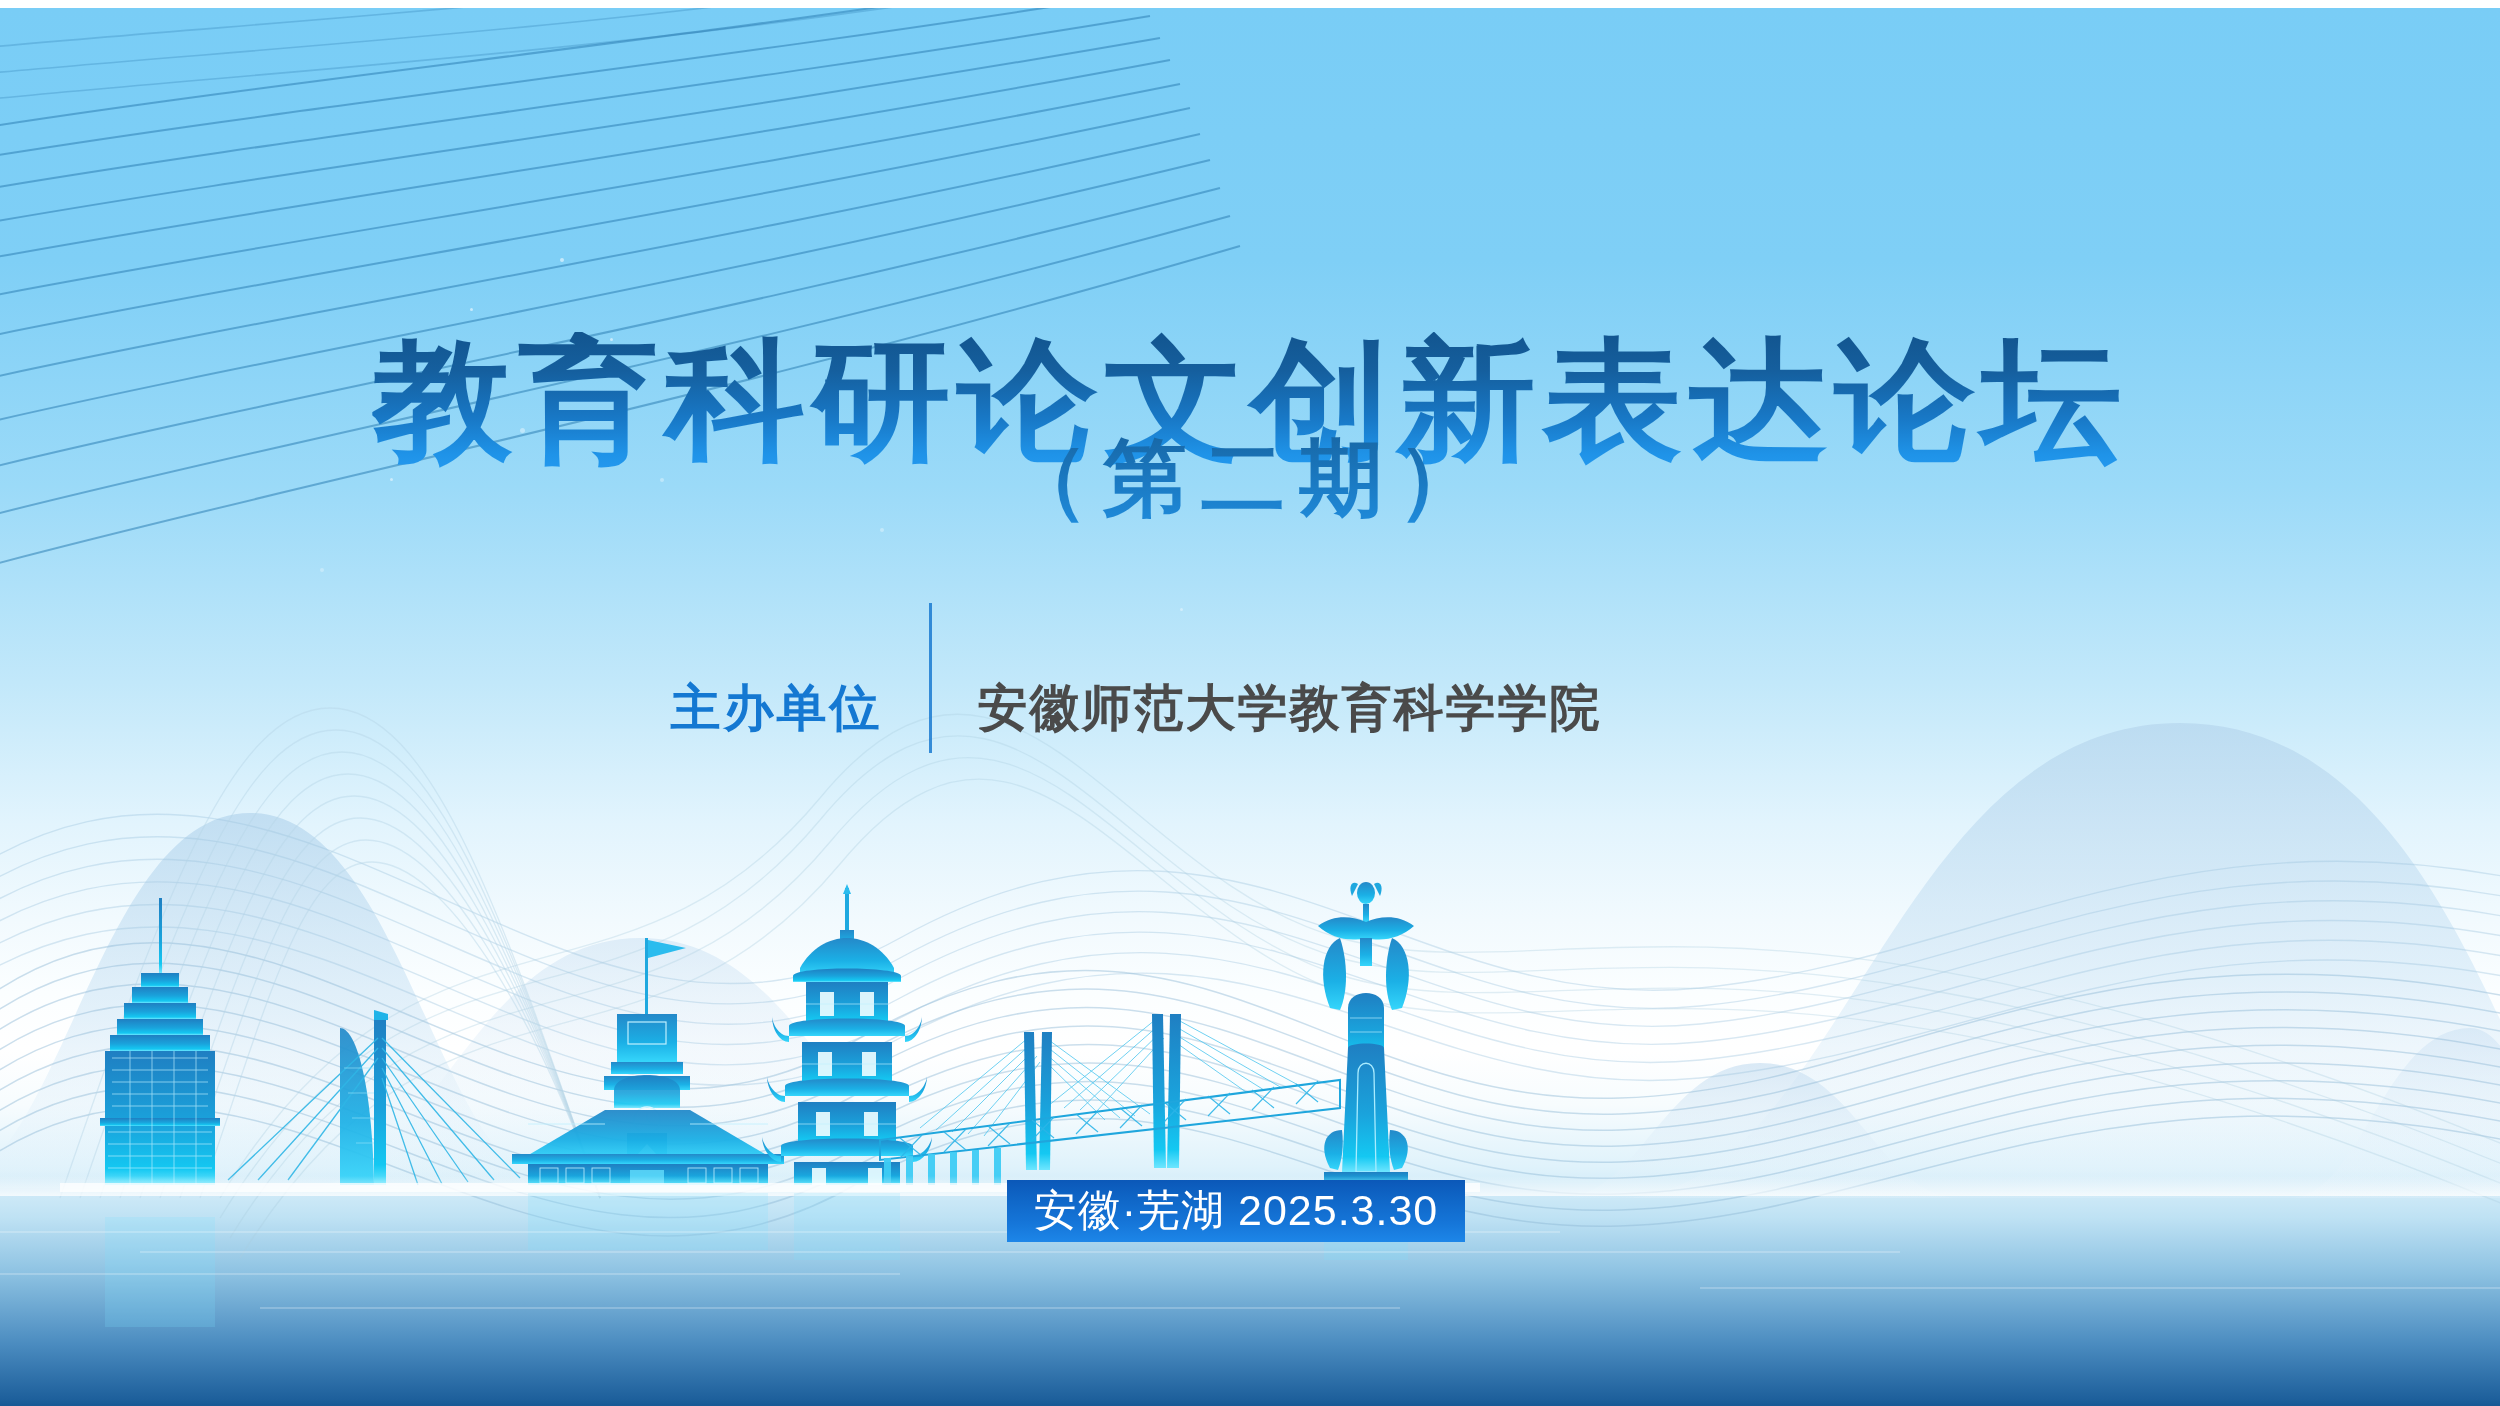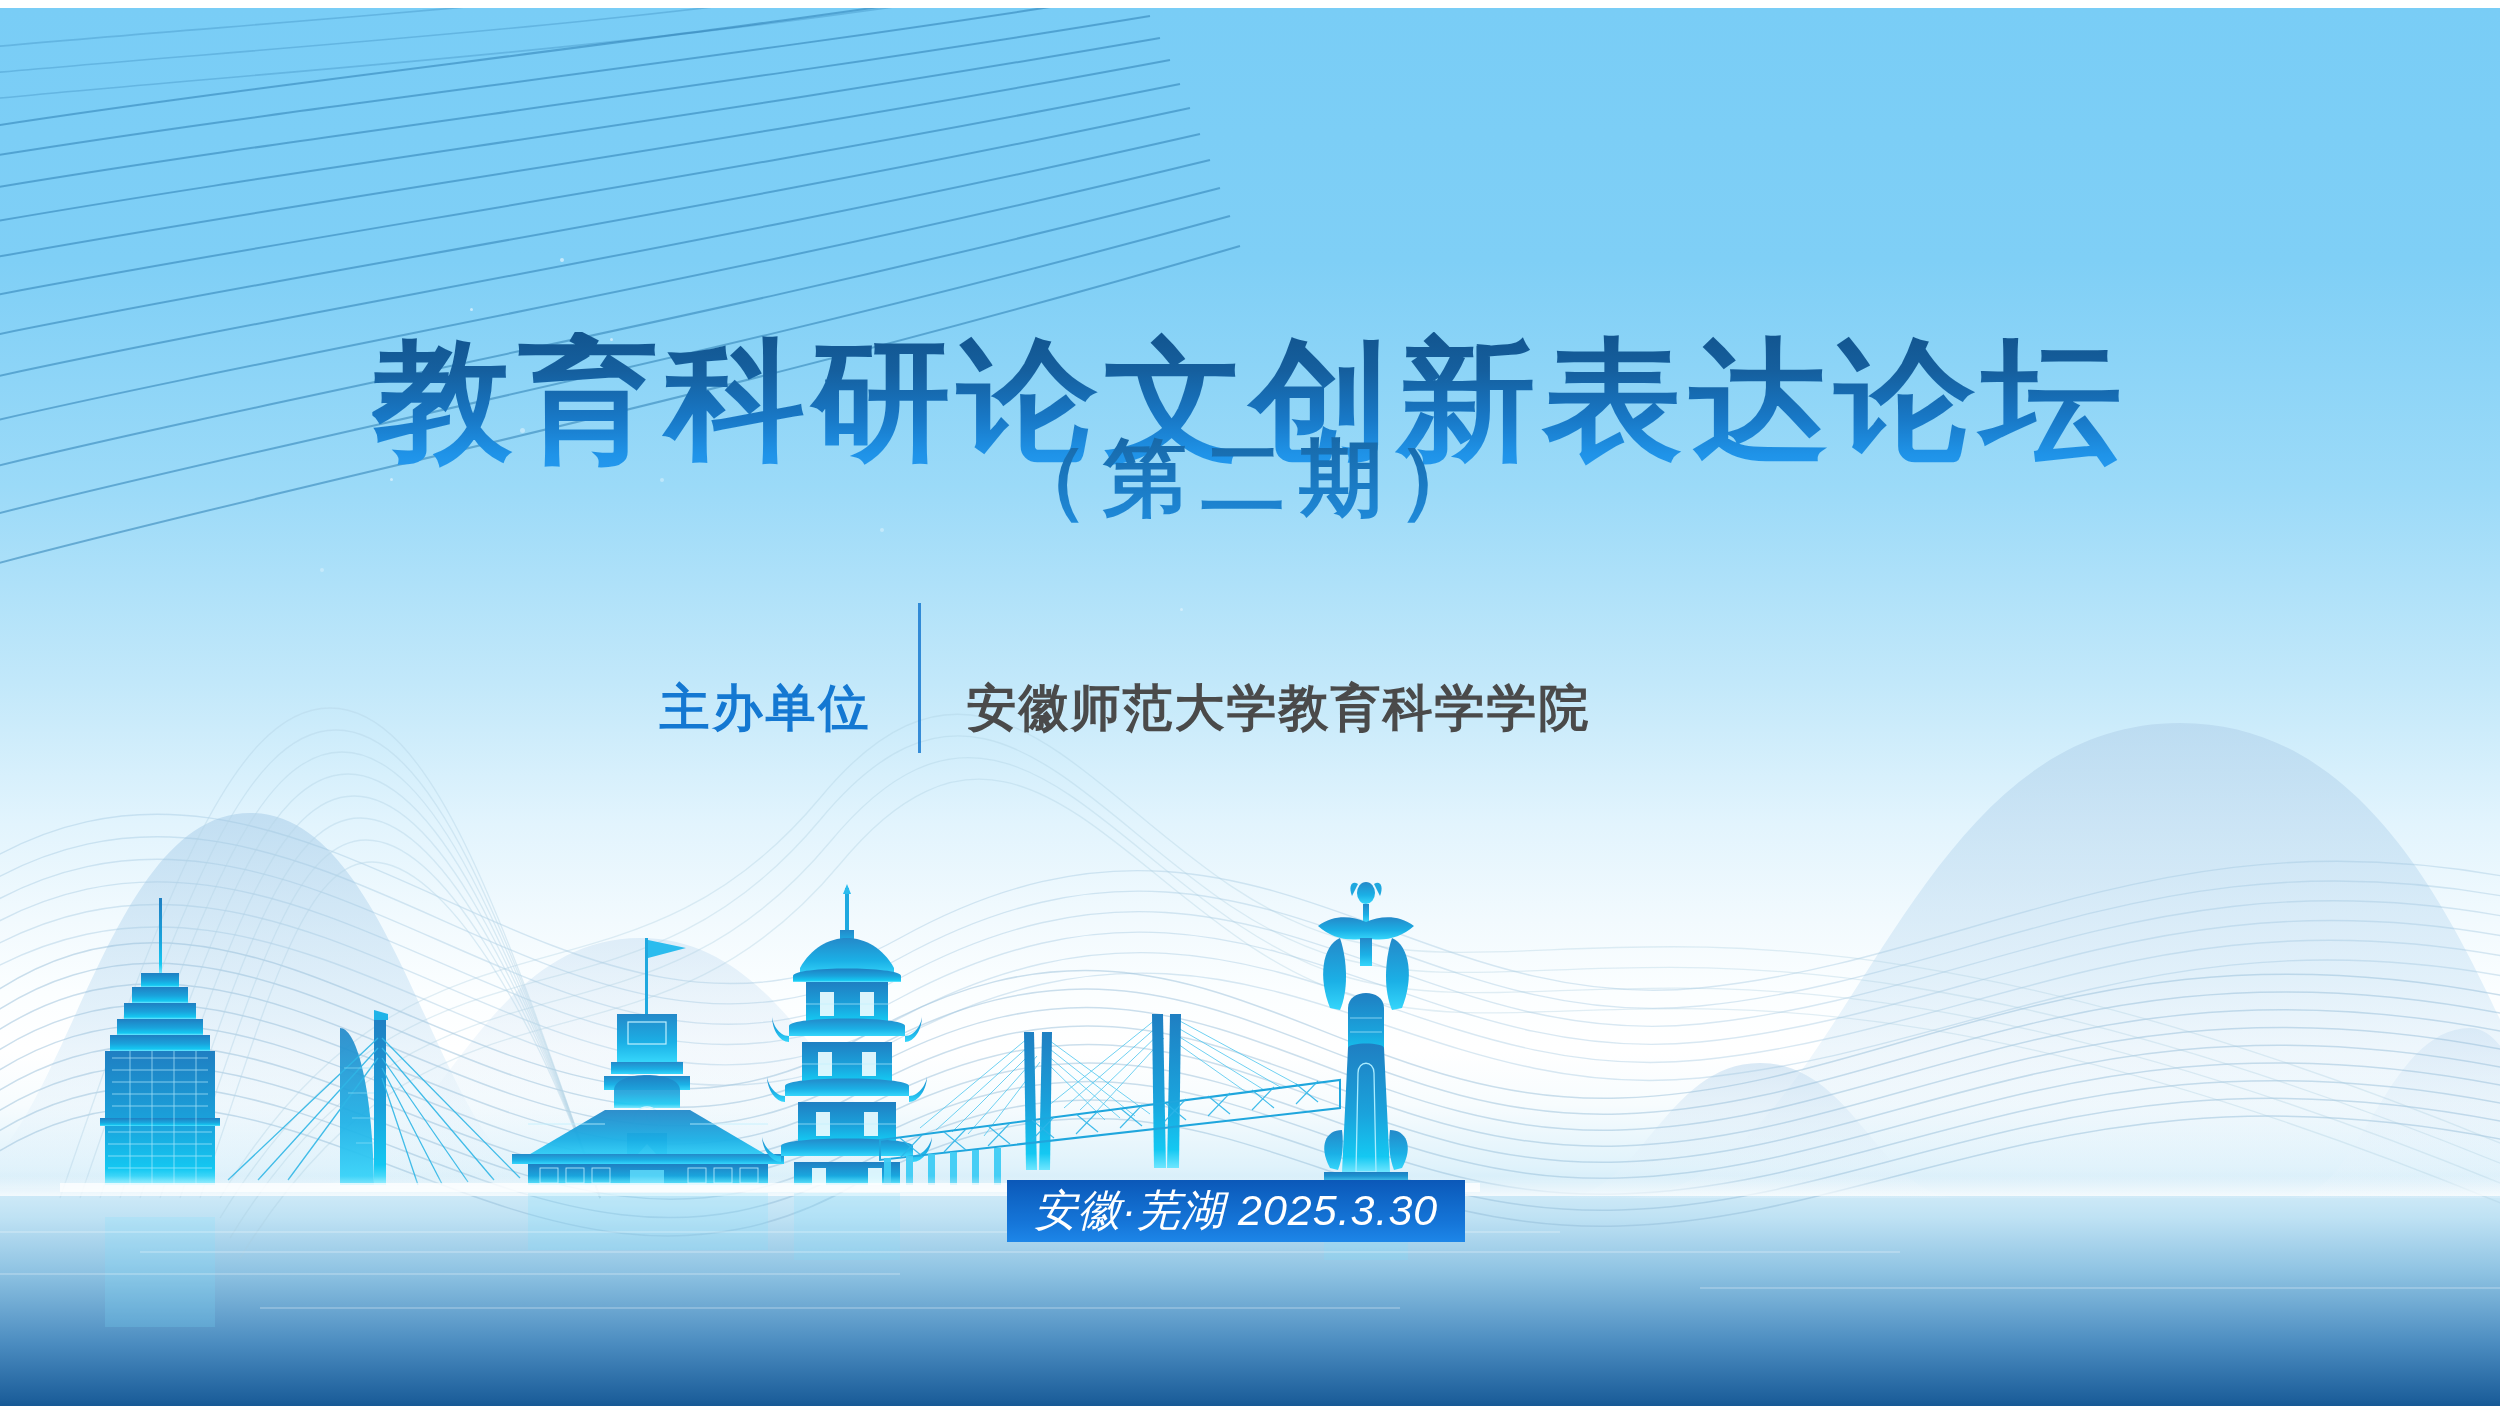--- a/index.html
+++ b/index.html
@@ -62,21 +62,21 @@
     letter-spacing:14px;
     background:linear-gradient(180deg,#17639f 0%,#1a76bd 45%,#2090e2 100%);
     -webkit-background-clip:text;
     background-clip:text;
     color:transparent;
     -webkit-text-fill-color:transparent;
     white-space:nowrap;
   }
 
   .host-row{
-    position:absolute;left:5px;top:625px;width:2240px;
+    position:absolute;left:16px;top:625px;width:2240px;
     display:flex;align-items:center;justify-content:center;
   }
   .host-label{
     font-size:50px;font-weight:700;color:#1478d2;letter-spacing:3px;
     font-family:"Liberation Sans","DejaVu Sans",sans-serif;
     line-height:1;
   }
   .host-sep{
     width:3px;height:150px;background:#1a7ad0;opacity:.85;
     margin:0 46px;position:relative;top:-30px;
@@ -89,21 +89,20 @@
 
   .date-badge{
     position:absolute;left:1007px;top:1172px;
     width:458px;height:62px;
     display:flex;align-items:center;justify-content:center;
     background:linear-gradient(180deg,#0b58b8 0%,#1068c9 35%,#1575d8 68%,#1d86e8 100%);
     color:#ffffff;
     font-size:43px;font-weight:400;letter-spacing:1px;
     font-family:"Liberation Sans","DejaVu Sans",sans-serif;
     box-shadow:0 0 0 0 rgba(0,0,0,0);
-    font-style:italic;
   }
 
   
   .spark{position:absolute;background:#ffffff;border-radius:50%;opacity:.55;}
 </style>
 </head>
 <body>
 
 <div id="poster">
 

